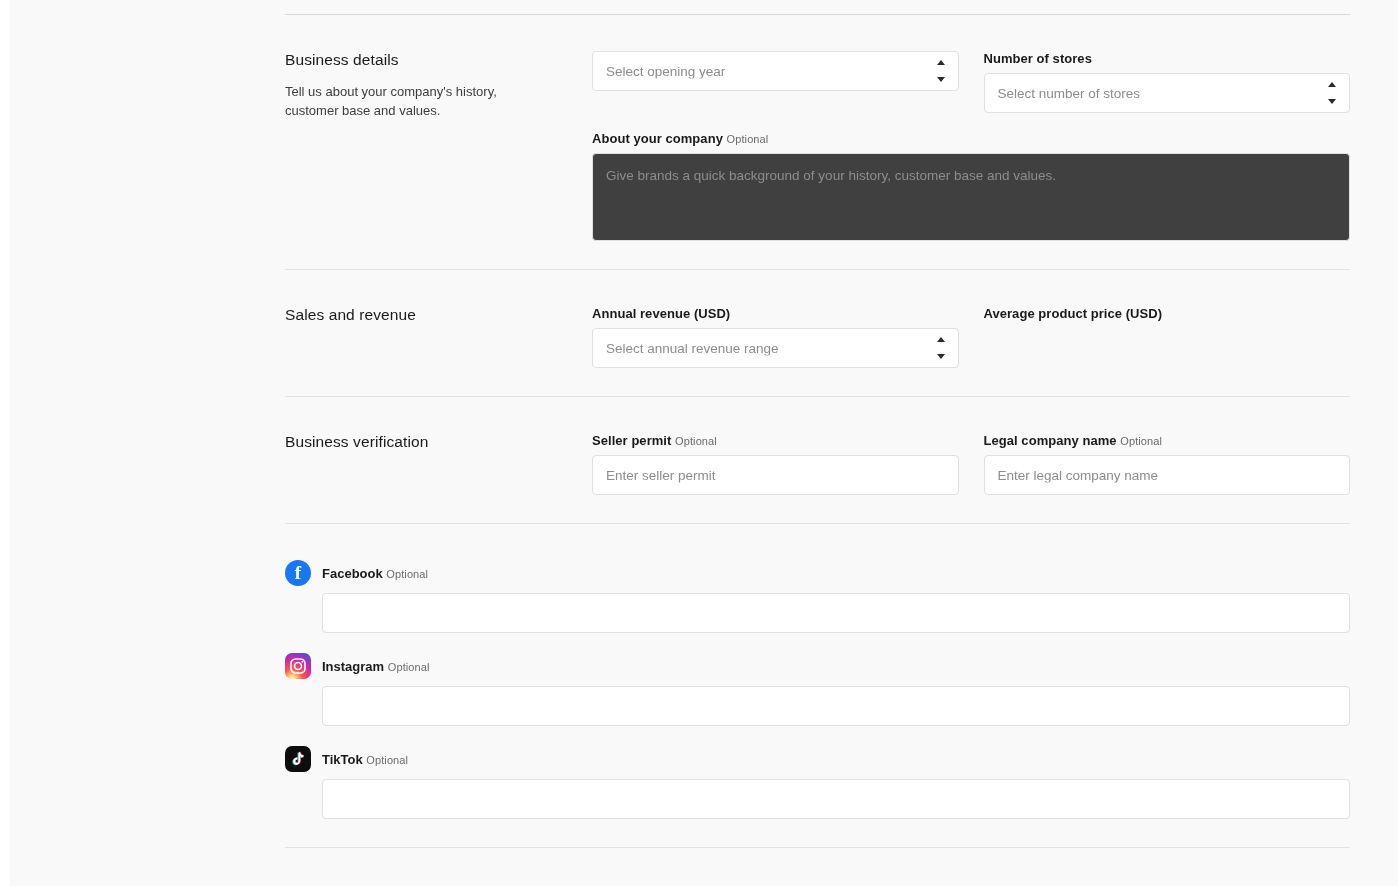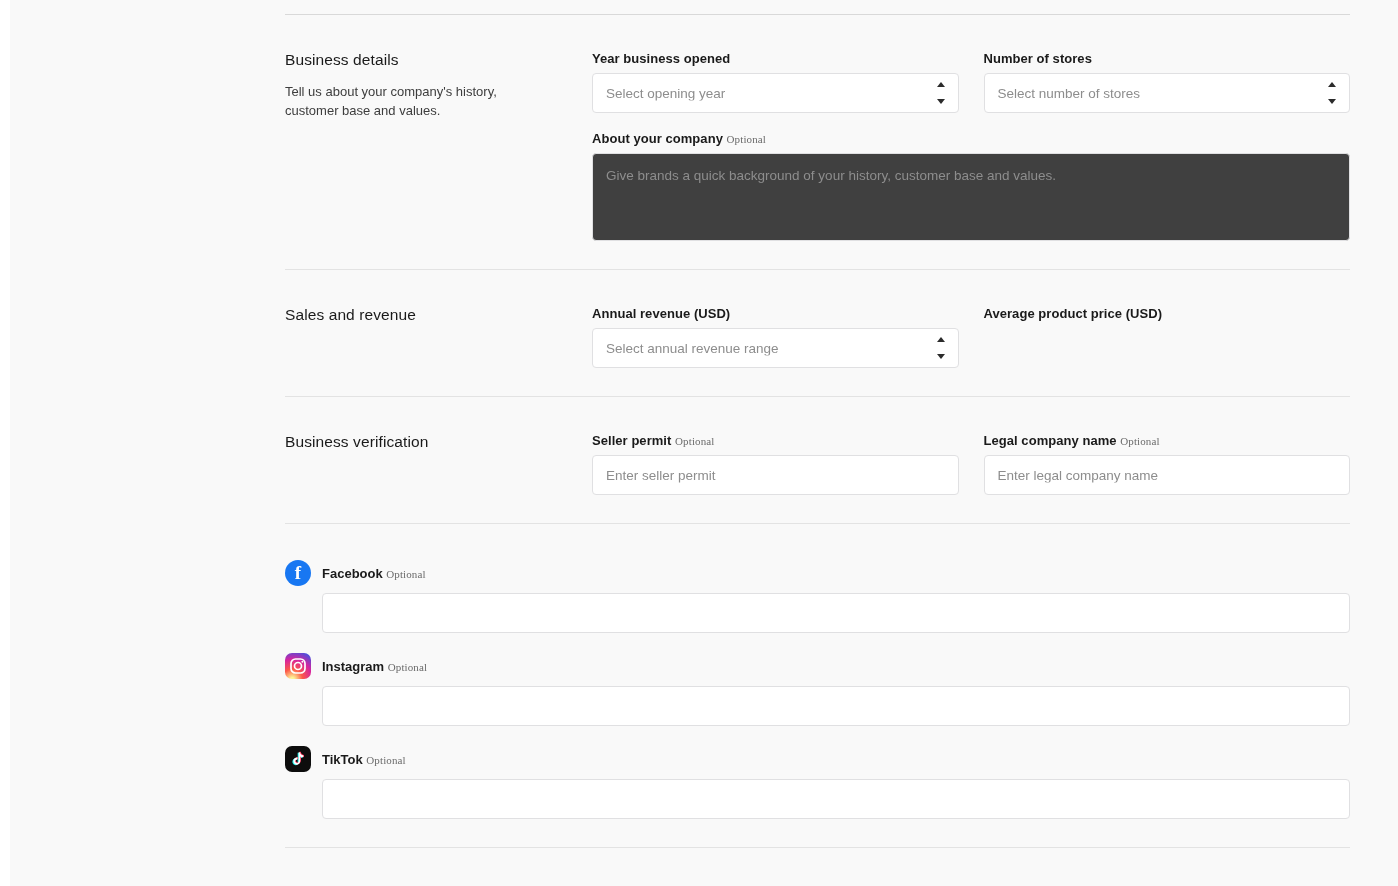--- a/index.html
+++ b/index.html
@@ -69,21 +69,20 @@
     color: #1a1a1a;
     display: block;
     margin-bottom: 7px;
     letter-spacing: .05px;
   }
   .opt {
     font-size: 11px;
     font-weight: 400;
     color: #6b6b6b;
     letter-spacing: .1px;
-    font-family: Liberation Serif, serif;
   }
 
   .ctrl {
     position: relative;
     width: 100%;
     height: 40px;
     background: #ffffff;
     border: 1px solid #e0e0e2;
     border-radius: 4px;
   }
@@ -203,21 +202,20 @@
   <div class="divider top" style="margin-top:14px"></div>
 
   <div class="section">
     <div class="sec-left">
       <div class="sec-title">Business details</div>
       <div class="sec-desc">Tell us about your company's history, customer base and values.</div>
     </div>
     <div class="sec-right">
       <div class="row">
         <div class="field">
-          <span class="lbl">Year business opened</span>
           <div class="ctrl">
             <span class="val">Select opening year</span>
             <span class="spinner">
                   <i class="up"></i>
                   <i class="dn"></i>
                 </span>
           </div>
         </div>
         <div class="field">
           <span class="lbl">Number of stores</span>

